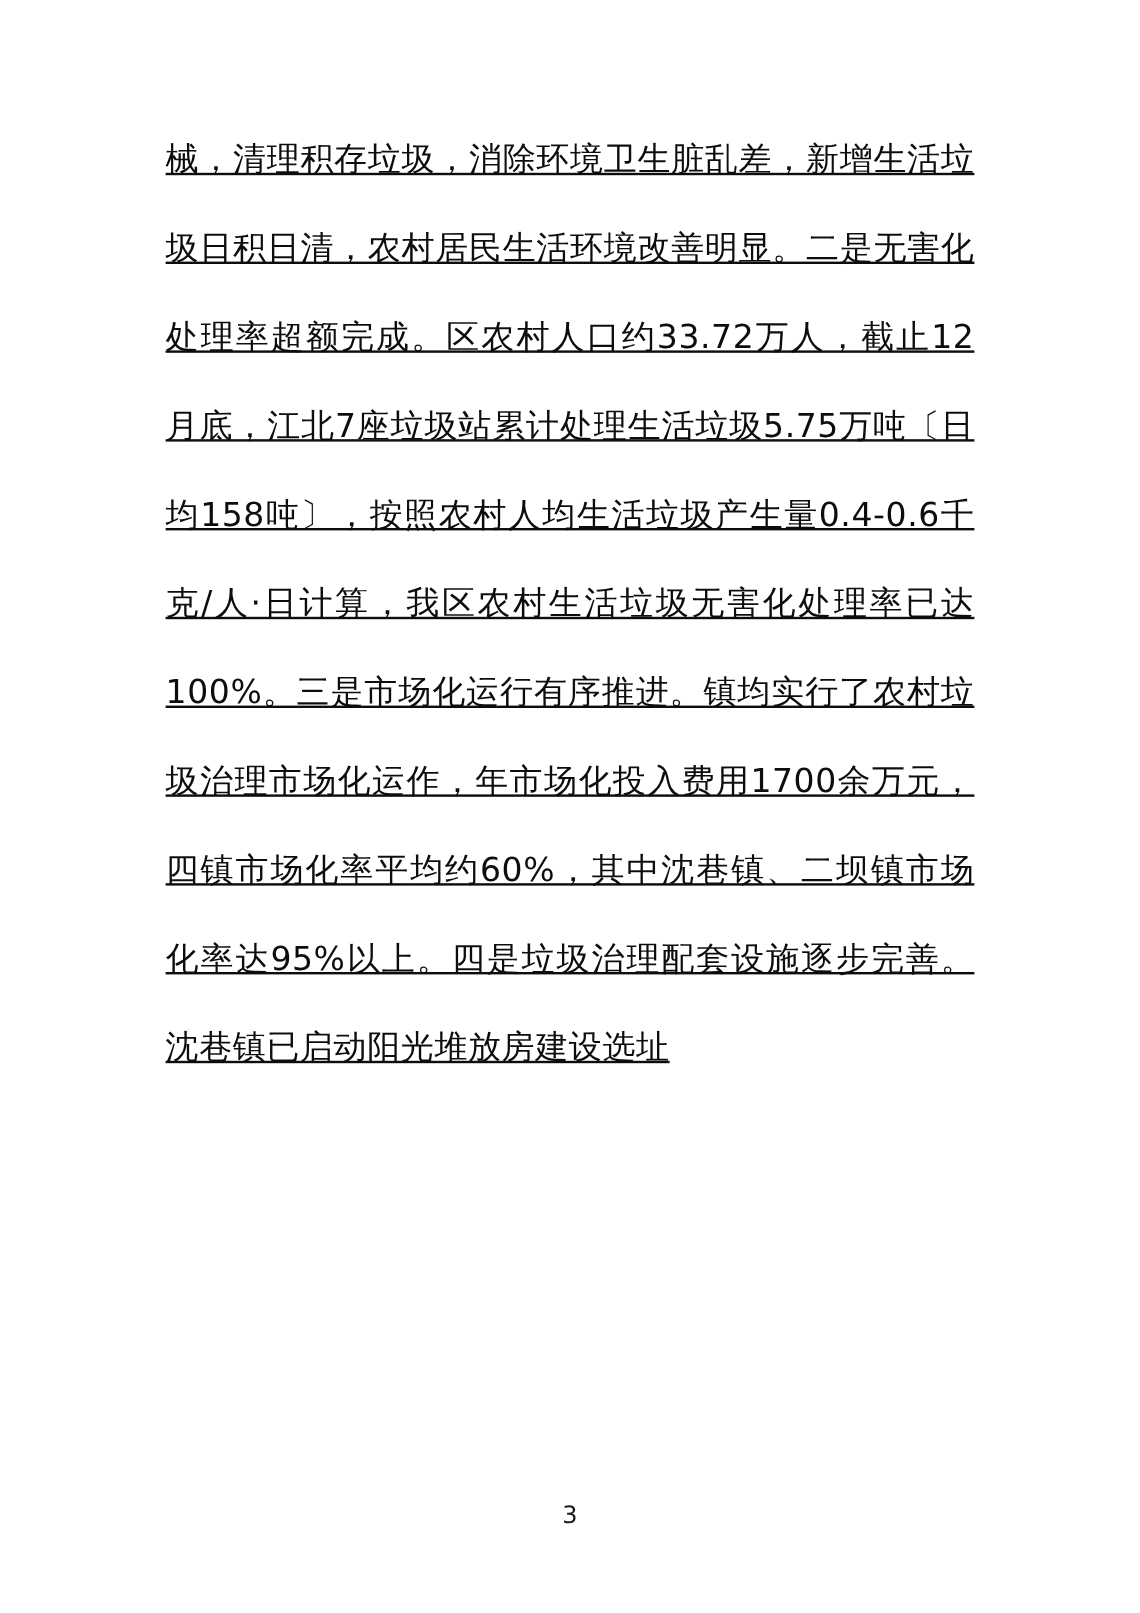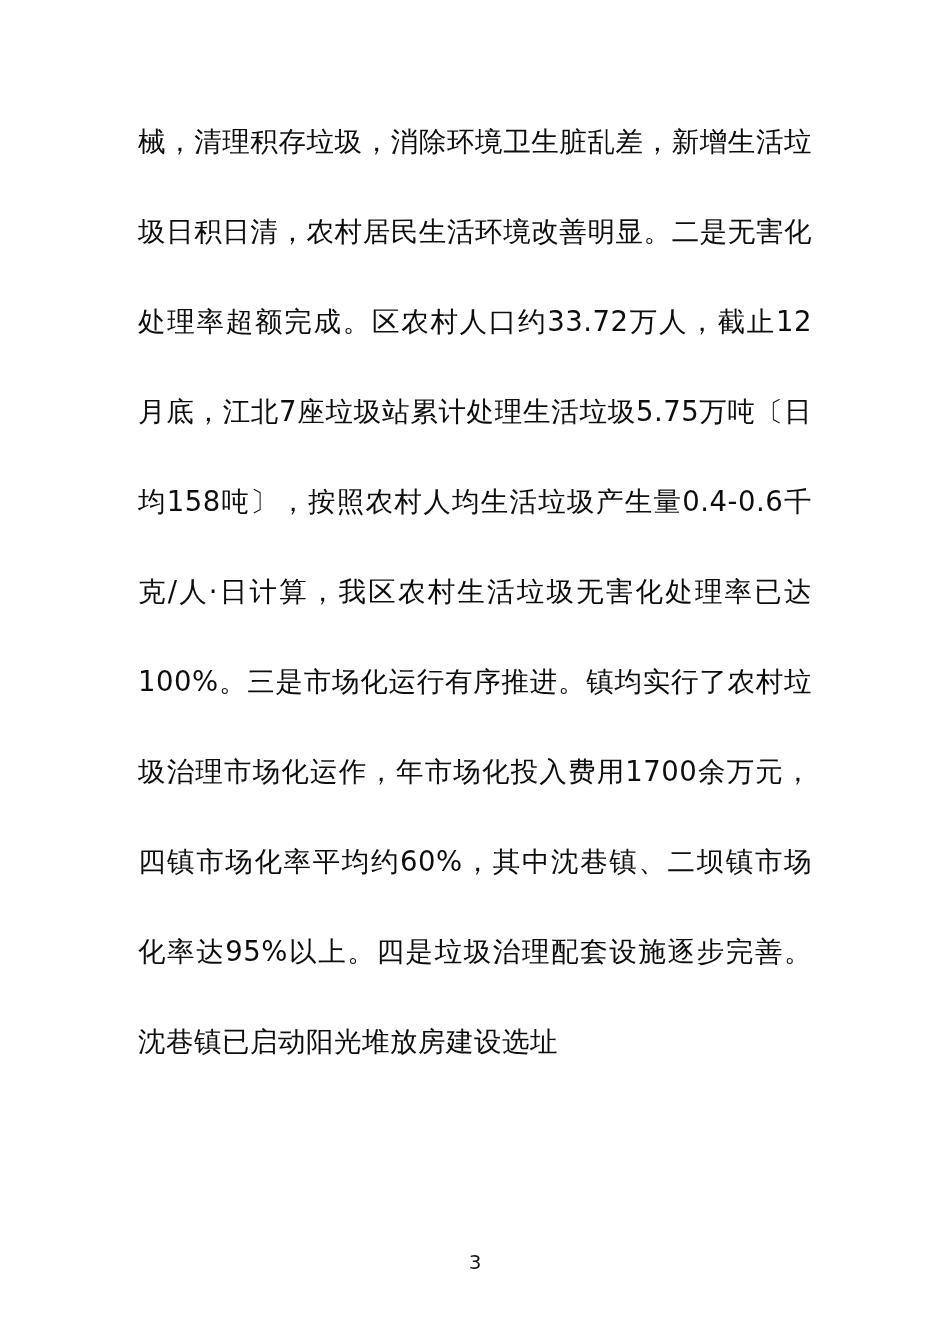--- a/index.html
+++ b/index.html
@@ -19,27 +19,28 @@
     position: absolute;
     left: 0;
     top: 0;
     width: 950px;
     height: 1344px;
     box-sizing: border-box;
     padding: 96px 138px 0 138px;
   }
   .body-text {
     font-size: 27.5px;
-    line-height: 90px;
+    line-height: 74px;
     text-align: justify;
     text-justify: inter-character;
     letter-spacing: 0.5px;
     color: #0d0d0d;
     margin: 0;
     padding: 0;
+    text-decoration: underline;
   }
   .body-text p {
     margin: 0;
     padding: 0;
     text-align: justify;
     text-align-last: left;
   }
   .page-number {
     position: absolute;
     left: 0;

